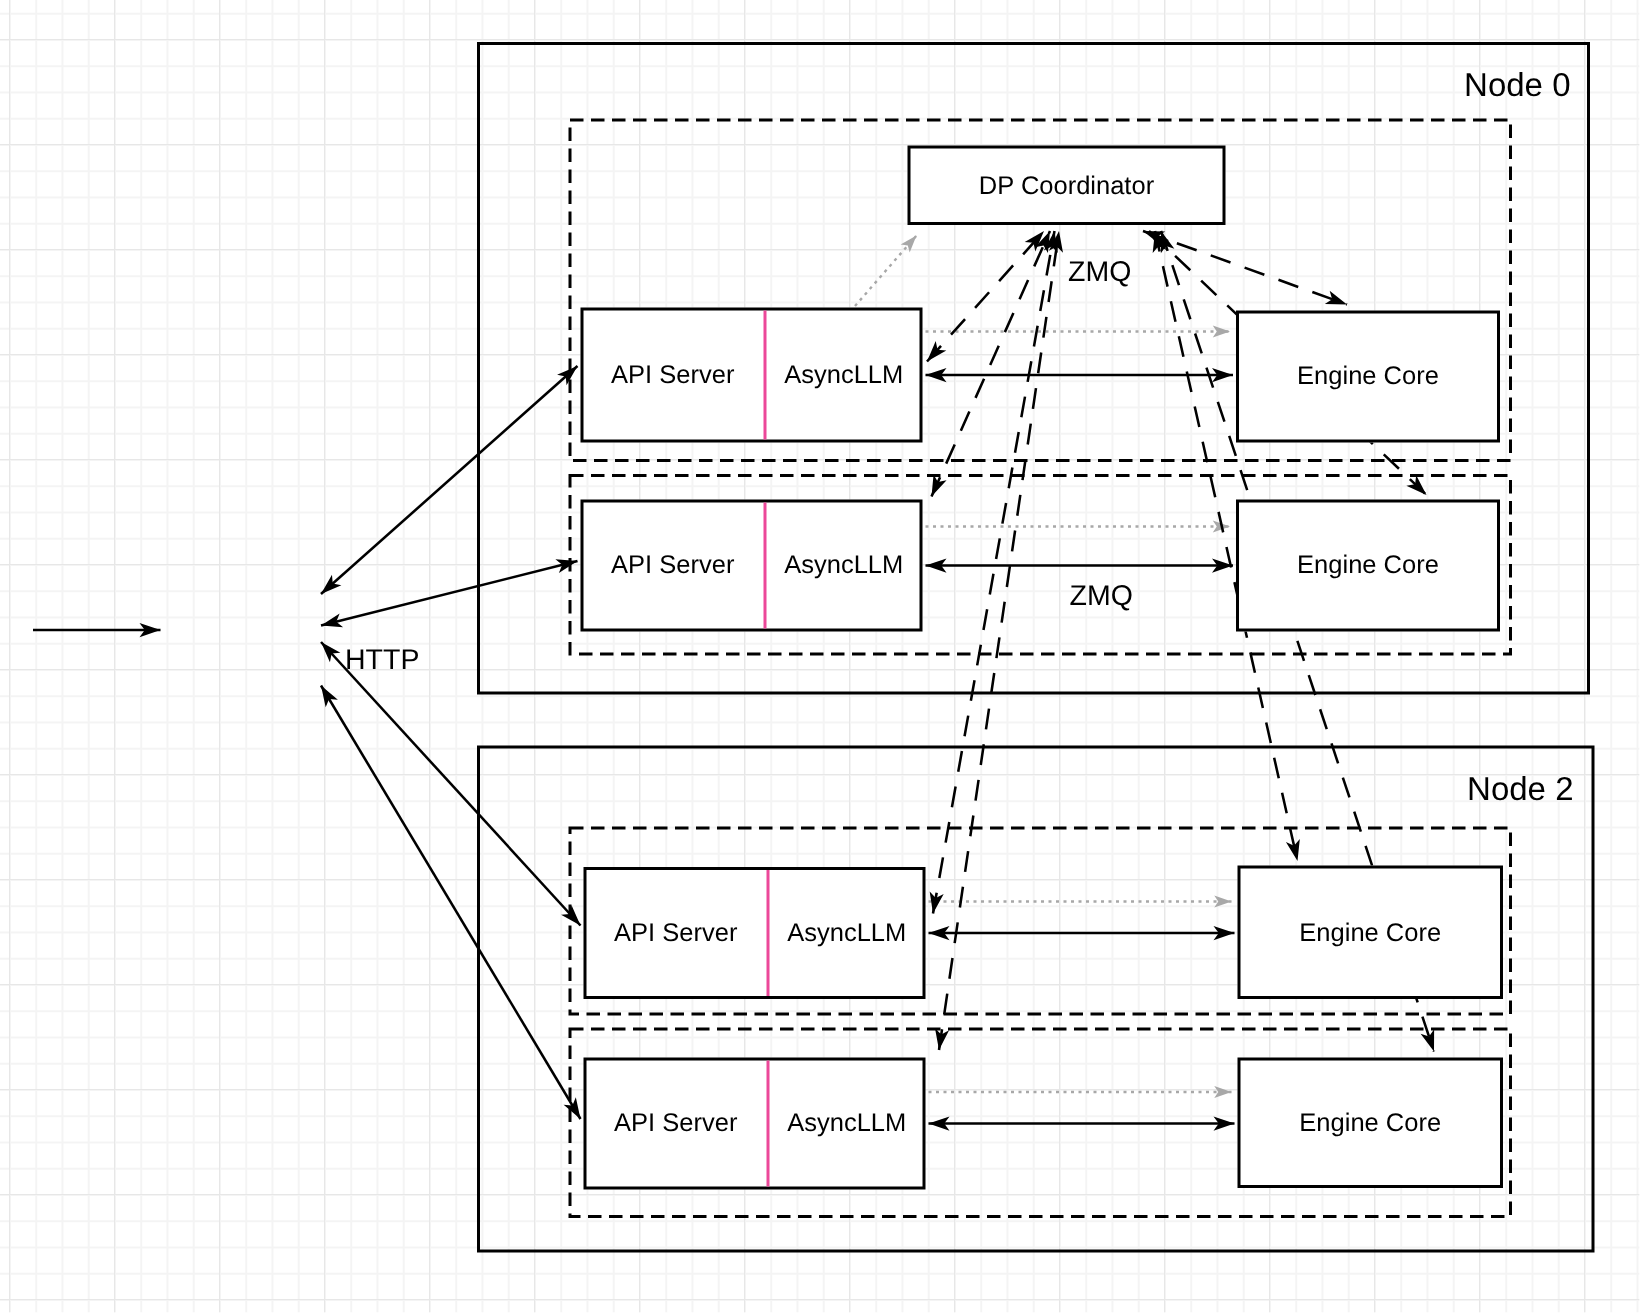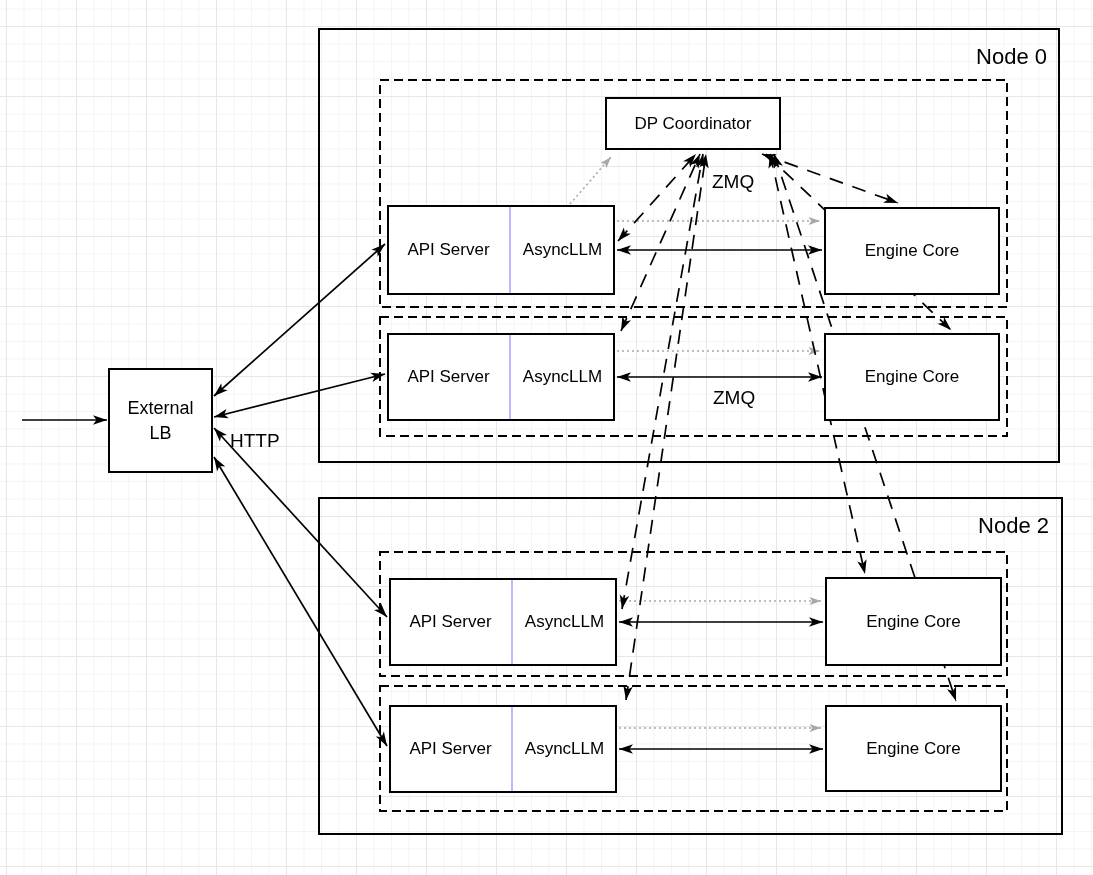--- a/index.html
+++ b/index.html
@@ -24,21 +24,21 @@
   line.d{stroke:#000;stroke-width:1.7;stroke-dasharray:14 10;}
   line.g{stroke:#a8a8a8;stroke-width:1.6;stroke-dasharray:2 3;}
   .shape{
     position:absolute;z-index:5;
     background:#fff;border:2px solid #000;
     display:flex;align-items:center;justify-content:center;
     font-size:17px;color:#000;text-align:center;box-sizing:border-box;
   }
   .split{padding:0;}
   .split .cell{height:100%;display:flex;align-items:center;justify-content:center;flex:0 0 auto;}
-  .split .cell.right{border-left:2px solid #c4b5fd;}
+  .split .cell.right{border-left:2px solid #ec4899;}
   .lbl{position:absolute;z-index:6;color:#000;white-space:nowrap;}
   .node-label{font-size:22px;}
   .small-label{font-size:19px;}
   .lb-text{line-height:1.35;font-size:18px;}
 </style>
 </head>
 <body>
 
 <div class="canvas">
 
@@ -91,25 +91,22 @@
     <line class="d" x1="774" y1="154" x2="956" y2="701" marker-start="url(#abs)" marker-end="url(#ab)"></line>
   </svg>
 
   <div class="lbl node-label" style="left:975px;top:44px;width:72px;text-align:right;">Node 0</div>
   <div class="lbl node-label" style="left:977px;top:513px;width:72px;text-align:right;">Node 2</div>
 
   <div class="lbl small-label" style="left:230px;top:430px;">HTTP</div>
   <div class="lbl small-label" style="left:712px;top:171px;">ZMQ</div>
   <div class="lbl small-label" style="left:713px;top:387px;">ZMQ</div>
 
-  <div class="shape lb-text" style="left:108px;top:368px;width:105px;height:105px;">
-    <span style="width:85px;">External LB</span>
-  </div>
 
-  <div class="shape" style="left:605px;top:97px;width:176px;height:53px;">
+  <div class="shape" style="left:605px;top:97px;width:212px;height:53px;">
     <span>DP Coordinator</span>
   </div>
 
   <div class="shape split" style="left:387px;top:205px;width:228px;height:90px;">
     <div class="cell" style="width:121px;">API Server</div>
     <div class="cell right" style="width:103px;">AsyncLLM</div>
   </div>
   <div class="shape" style="left:824px;top:207px;width:176px;height:88px;">
     <span>Engine Core</span>
   </div>

